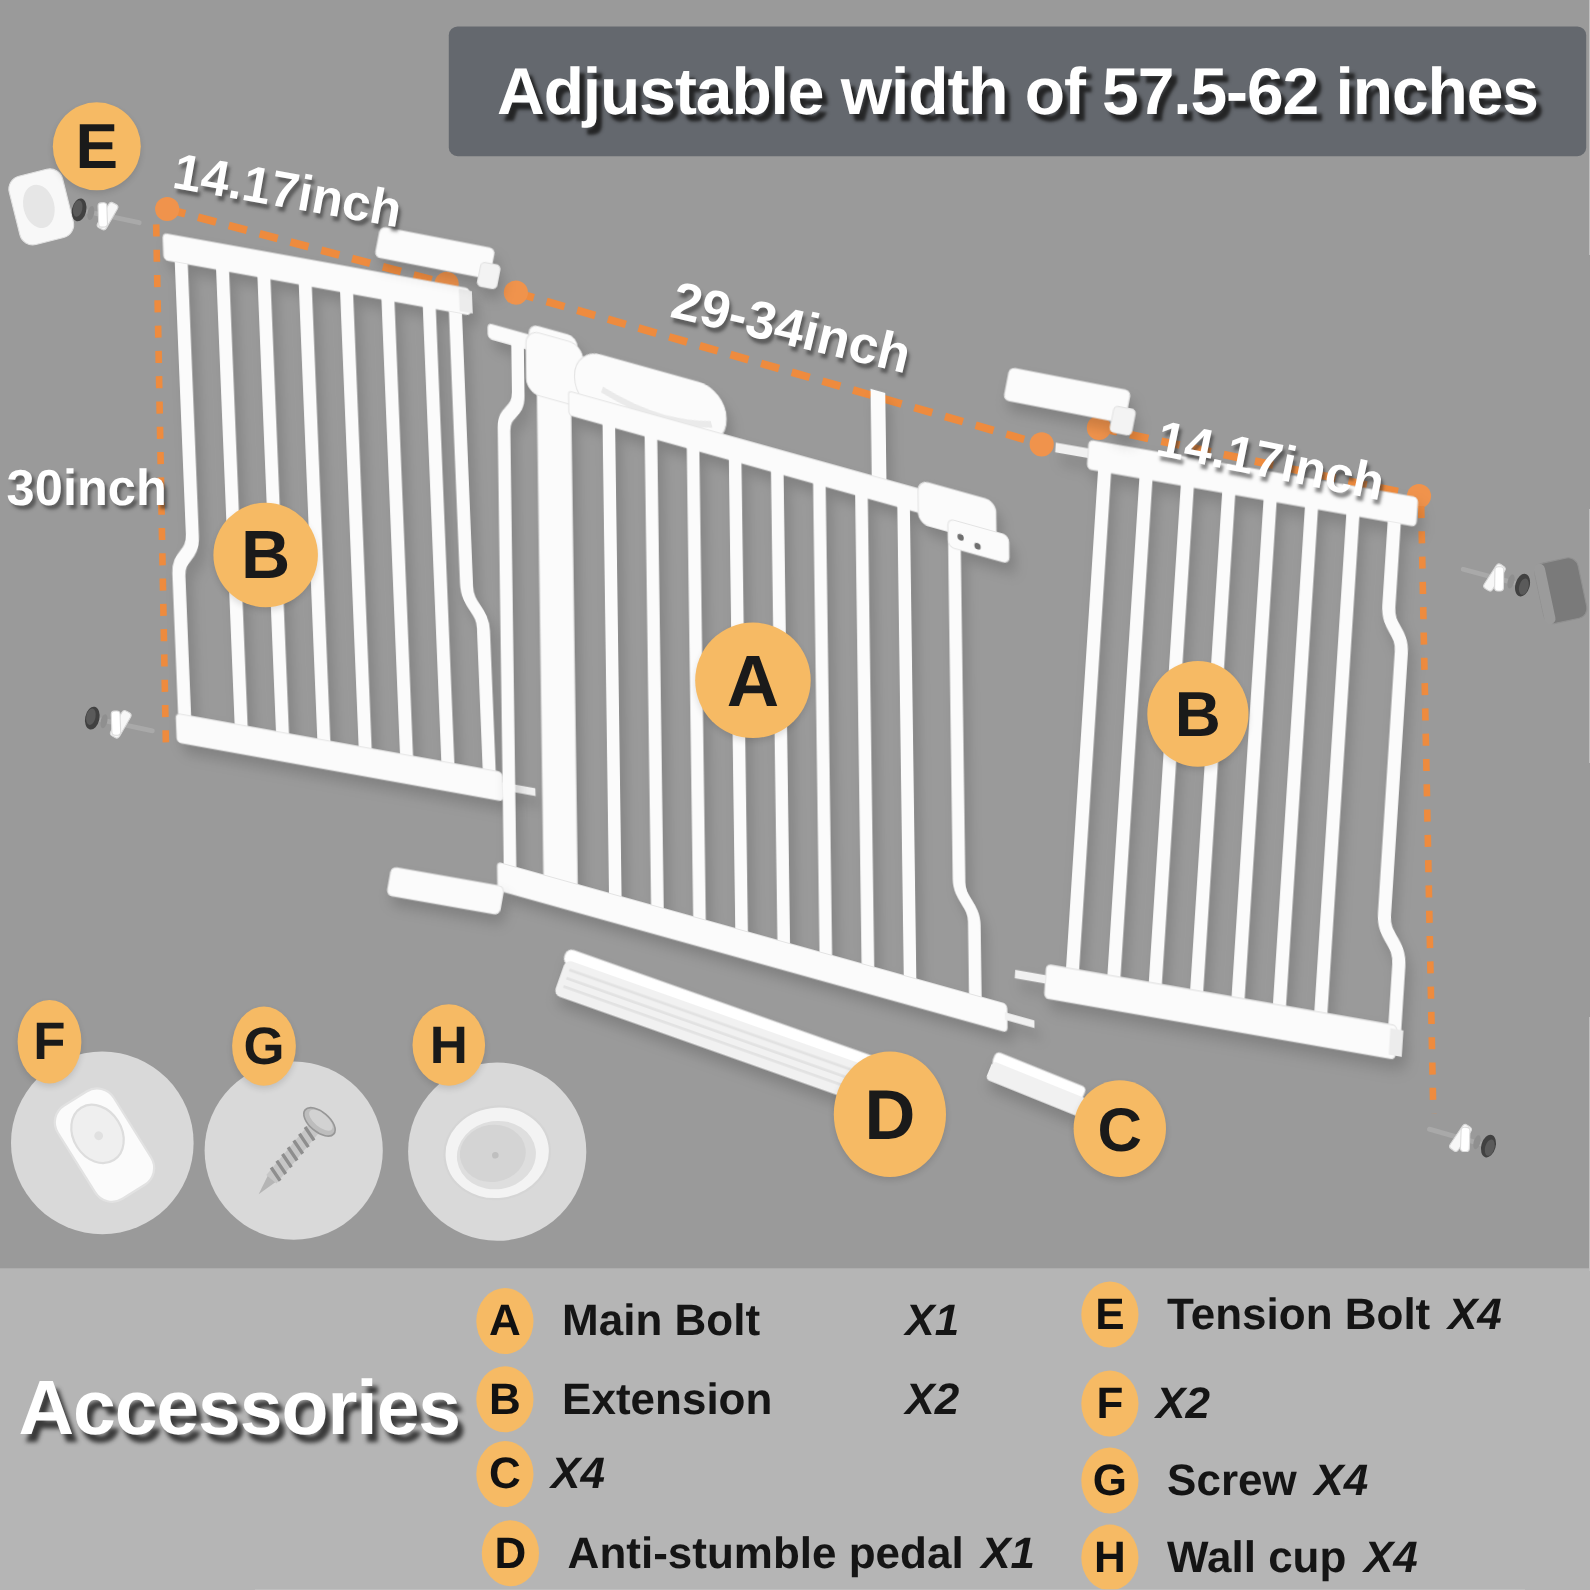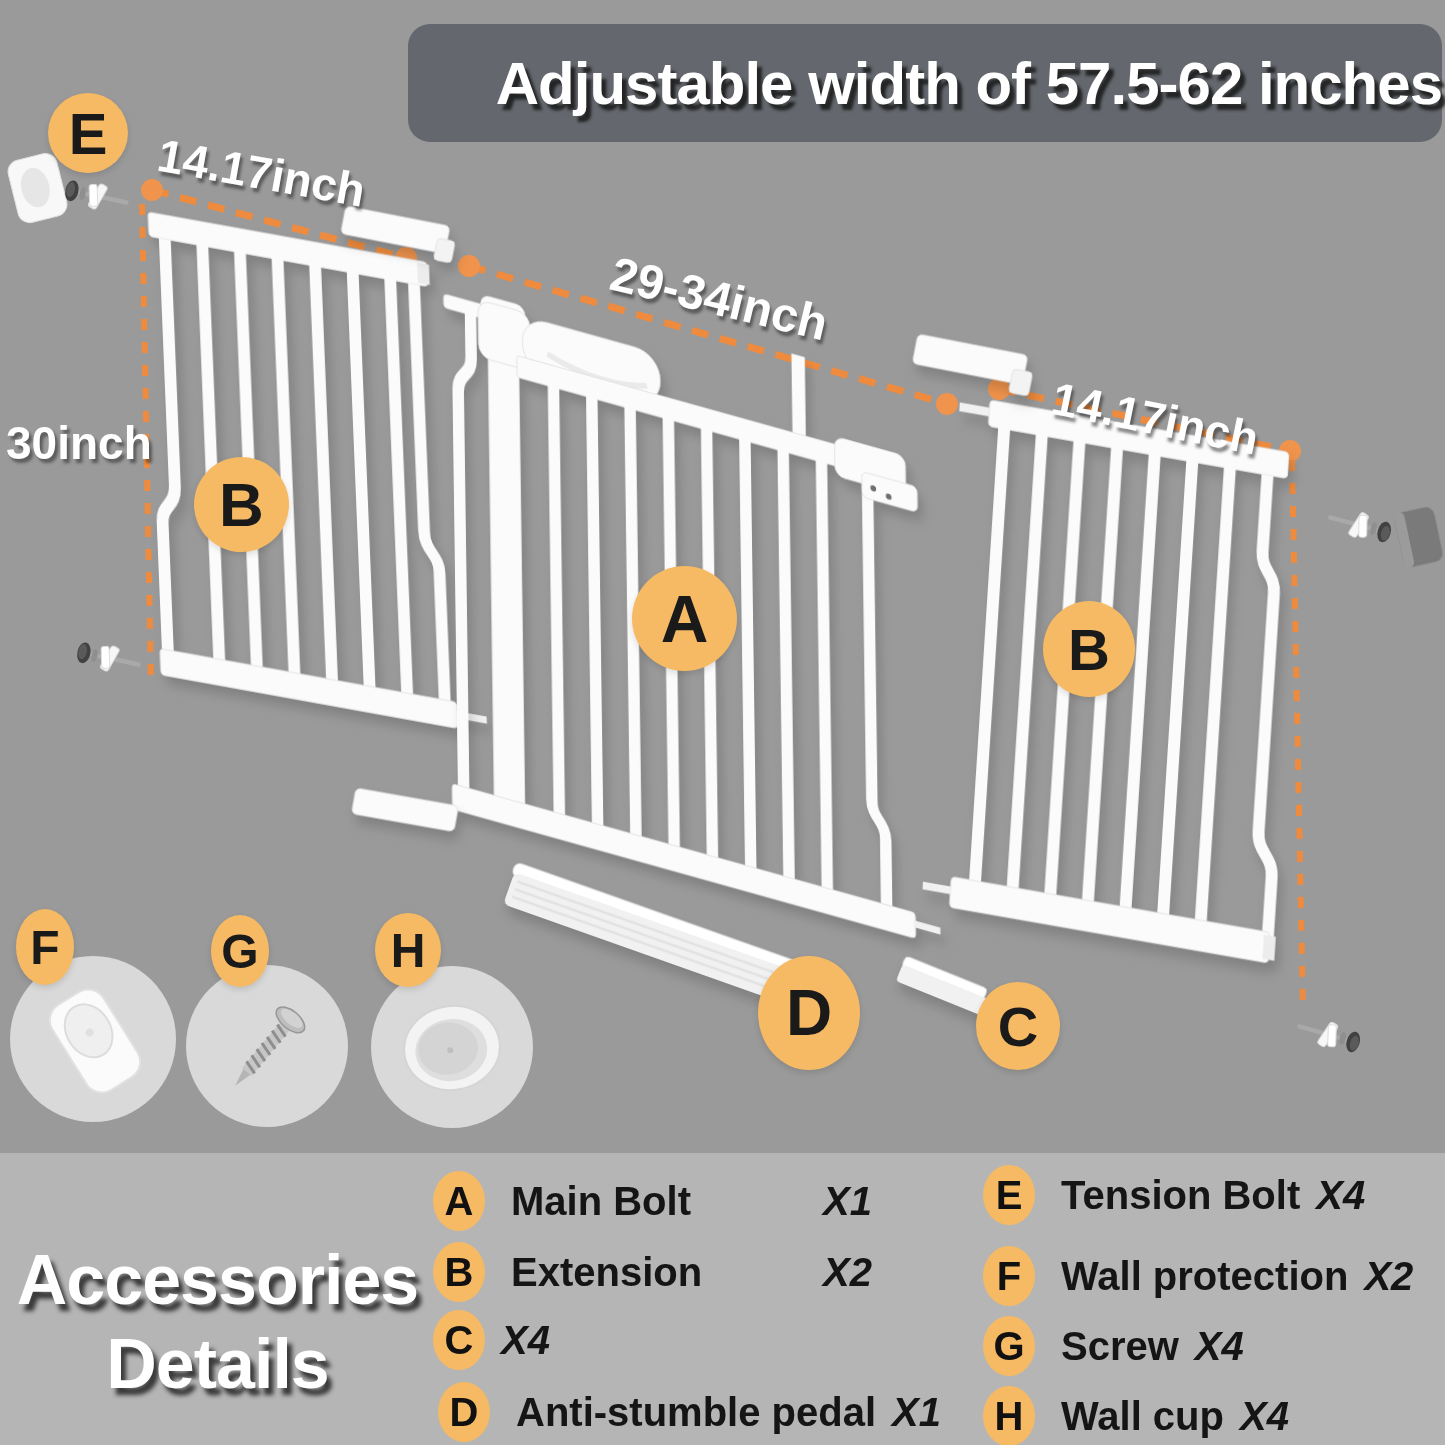--- a/index.html
+++ b/index.html
@@ -17,21 +17,21 @@
   svg.diagram{position:absolute;left:0;top:0;}
   .rail{fill:#FBFBFB;stroke:#E3E3E3;stroke-width:1}
   .bar{fill:#FBFBFB}
   .sbar{fill:none;stroke:#FBFBFB;stroke-width:12}
   .panel{filter:drop-shadow(5px 8px 6px rgba(0,0,0,0.16))}
   .dash{stroke:var(--dash-orange);stroke-width:7;stroke-dasharray:17 12;fill:none}
   .dashv{stroke:var(--dash-orange);stroke-width:6;stroke-dasharray:11 12;fill:none}
   .dot{fill:#F0934C}
 
   .banner{position:absolute;left:408px;top:24px;width:1034px;height:118px;background:var(--banner-bg);
-    border-radius:22px;display:flex;align-items:center;justify-content:flex-end;}
+    border-radius:8px;display:flex;align-items:center;justify-content:center;}
   .banner span{font-size:60px;font-weight:bold;color:#fff;letter-spacing:-1px;
     text-shadow:5px 6px 3px rgba(25,25,25,0.85);white-space:nowrap;}
 
   .dim{position:absolute;color:#fff;font-weight:bold;white-space:nowrap;
     text-shadow:3px 4px 3px rgba(40,40,40,0.55);transform-origin:left top;}
   .dim-l{left:163px;top:128px;font-size:46px;transform:rotate(10deg);}
   .dim-m{left:618px;top:246px;font-size:48px;transform:rotate(13.5deg);}
   .dim-r{left:1058px;top:371px;font-size:46px;transform:rotate(11.5deg);}
   .dim-h{left:6px;top:416px;font-size:46px;}
 
@@ -243,21 +243,20 @@
         <circle cx="-2" cy="2" r="3" fill="#BFBFBF"></circle>
       </g>
     </svg>
   </div>
   <div class="dbadge b-f">F</div>
   <div class="dbadge b-g">G</div>
   <div class="dbadge b-h">H</div>
 
   <div class="legend-title">
     <div>Accessories</div>
-    <div>Details</div>
   </div>
 
   <div class="lrow col-left" style="left:433px;top:1172px">
     <span class="lbadge">A</span>
     <span class="llabel">Main Bolt</span>
     <span class="lqty">X1</span>
   </div>
   <div class="lrow col-left" style="left:433px;top:1243px">
     <span class="lbadge">B</span>
     <span class="llabel">Extension</span>
@@ -273,21 +272,20 @@
     <span class="lqty">X1</span>
   </div>
 
   <div class="lrow" style="left:983px;top:1166px">
     <span class="lbadge">E</span>
     <span class="llabel">Tension Bolt</span>
     <span class="lqty">X4</span>
   </div>
   <div class="lrow" style="left:983px;top:1247px">
     <span class="lbadge">F</span>
-    <span class="llabel">Wall protection</span>
     <span class="lqty">X2</span>
   </div>
   <div class="lrow" style="left:983px;top:1317px">
     <span class="lbadge">G</span>
     <span class="llabel">Screw</span>
     <span class="lqty">X4</span>
   </div>
   <div class="lrow" style="left:983px;top:1387px">
     <span class="lbadge">H</span>
     <span class="llabel">Wall cup</span>

